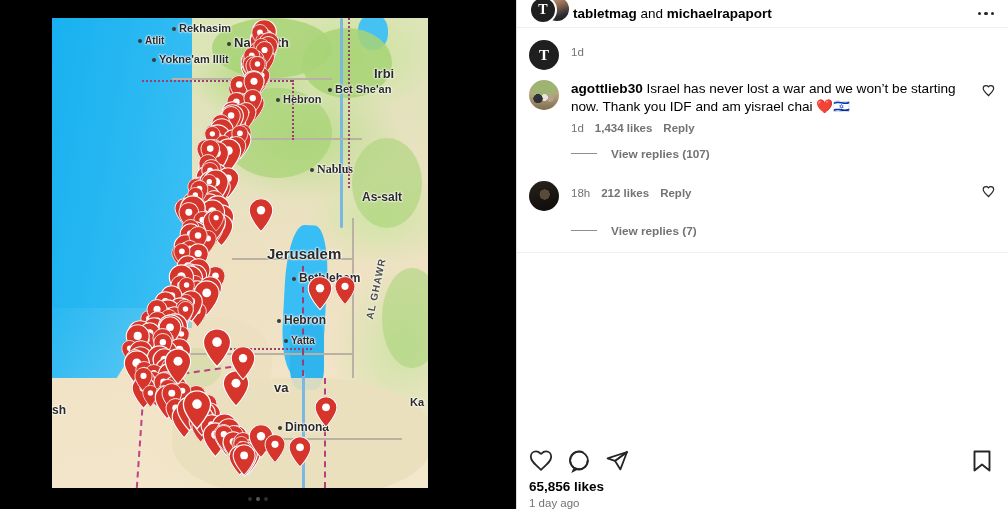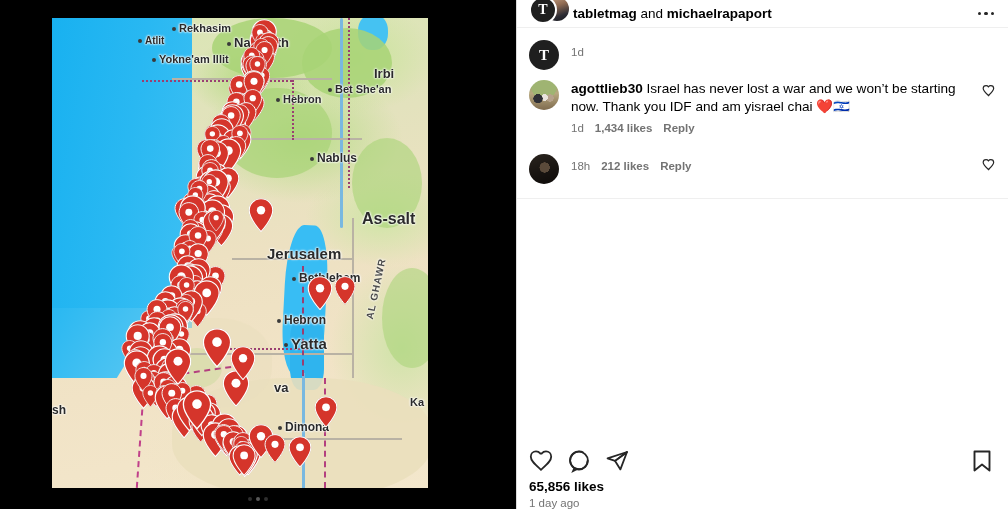--- a/index.html
+++ b/index.html
@@ -264,26 +264,26 @@
       <div class="bdr-v" style="left:88px;top:350px;height:120px;border-left:2px dashed #c0408a;transform:rotate(4deg);"></div>
 
       <div id="map-label-layer">
           <div class="label" style="left: 120px; top: 4px; font-size: 11px;"><span class="dot"></span><span>Rekhasim</span></div>
           <div class="label" style="left: 175px; top: 17px; font-size: 13px;"><span class="dot"></span><span>Nazareth</span></div>
           <div class="label" style="left: 86px; top: 17px; font-size: 10px;"><span class="dot"></span><span>Atlit</span></div>
           <div class="label" style="left: 100px; top: 35px; font-size: 11px;"><span class="dot"></span><span>Yokne'am Illit</span></div>
           <div class="label" style="left: 322px; top: 48px; font-size: 13px;"><span>Irbi</span></div>
           <div class="label" style="left: 276px; top: 65px; font-size: 11px;"><span class="dot"></span><span>Bet She'an</span></div>
           <div class="label" style="left: 224px; top: 75px; font-size: 11px;"><span class="dot"></span><span>Hebron</span></div>
-          <div class="label" style="left: 258px; top: 133px; font-size: 12px;"><span class="dot"></span><span>Nablus</span></div>
-          <div class="label" style="left: 310px; top: 172px; font-size: 16px; margin-top: 20px;"><span>As-salt</span></div>
+          <div class="label" style="left: 258px; top: 144px; font-size: 12px; font-family: Liberation Serif, serif;"><span class="dot"></span><span>Nablus</span></div>
+          <div class="label" style="left: 310px; top: 172px; font-size: 12px;"><span>As-salt</span></div>
           <div class="label" style="left: 215px; top: 227px; font-size: 15px;"><span>Jerusalem</span></div>
           <div class="label" style="left: 240px; top: 253px; font-size: 12px;"><span class="dot"></span><span>Bethlehem</span></div>
           <div class="label" style="left: 225px; top: 295px; font-size: 12px;"><span class="dot"></span><span>Hebron</span></div>
-          <div class="label" style="left: 232px; top: 317px; font-size: 15px;"><span class="dot"></span><span>Yatta</span></div>
+          <div class="label" style="left: 232px; top: 317px; font-size: 10px;"><span class="dot"></span><span>Yatta</span></div>
           <div class="label" style="left: 226px; top: 402px; font-size: 12px;"><span class="dot"></span><span>Dimona</span></div>
           <div class="label" style="left: 222px; top: 362px; font-size: 13px;"><span>va</span></div>
           <div class="label" style="left: 188px; top: 342px; font-size: 10px;"><span>tar</span></div>
           <div class="label" style="left: 358px; top: 378px; font-size: 11px;"><span>Ka</span></div>
           <div class="label" style="left: 0px; top: 385px; font-size: 12px;"><span>sh</span></div>
         </div>
       <div id="map-vlabel-layer">
           <div class="label-vert" style="left: 312px; top: 300px;">AL GHAWR</div>
         </div>
 
@@ -1813,34 +1813,46 @@
             <span class="strong">1,434 likes</span>
             <span class="strong">Reply</span>
           </div>
         </div>
         <div class="c-like">
           <svg viewBox="0 0 24 24" fill="none" stroke="#262626" stroke-width="2">
               <path d="M12 20.5l-1.4-1.3C5.4 14.6 2 11.5 2 7.8 2 5 4.2 2.9 7 2.9c1.6 0 3.1.7 4 1.9.9-1.2 2.4-1.9 4-1.9 2.8 0 5 2.1 5 4.9 0 3.7-3.4 6.8-8.6 11.4z"></path>
             </svg>
         </div>
       </div>
+      <div class="replies-wrap">
+        <div class="view-replies">
+          <span class="rep-line"></span>
+          <span>View replies (107)</span>
+        </div>
+      </div>
 
       <div class="comment-row" style="padding-top:20px;">
         <div class="c-avatar dark"></div>
         <div class="c-body">
           <div class="c-meta">
             <span>18h</span>
             <span class="strong">212 likes</span>
             <span class="strong">Reply</span>
           </div>
         </div>
         <div class="c-like" style="top:24px;">
           <svg viewBox="0 0 24 24" fill="none" stroke="#262626" stroke-width="2">
               <path d="M12 20.5l-1.4-1.3C5.4 14.6 2 11.5 2 7.8 2 5 4.2 2.9 7 2.9c1.6 0 3.1.7 4 1.9.9-1.2 2.4-1.9 4-1.9 2.8 0 5 2.1 5 4.9 0 3.7-3.4 6.8-8.6 11.4z"></path>
             </svg>
+        </div>
+      </div>
+      <div class="replies-wrap">
+        <div class="view-replies">
+          <span class="rep-line"></span>
+          <span>View replies (7)</span>
         </div>
       </div>
 
       <div class="actions-sep"></div>
     </div>
 
     <div class="action-bar">
       <div class="act-icon">
         <svg viewBox="0 0 24 24" fill="none" stroke="#262626" stroke-width="1.8">
             <path d="M12 20.8l-1.5-1.4C5.2 14.7 1.8 11.6 1.8 7.7 1.8 4.7 4.1 2.4 7 2.4c1.7 0 3.3.8 4.3 2.1h1.4c1-1.3 2.6-2.1 4.3-2.1 2.9 0 5.2 2.3 5.2 5.3 0 3.9-3.4 7-8.7 11.7z"></path>

